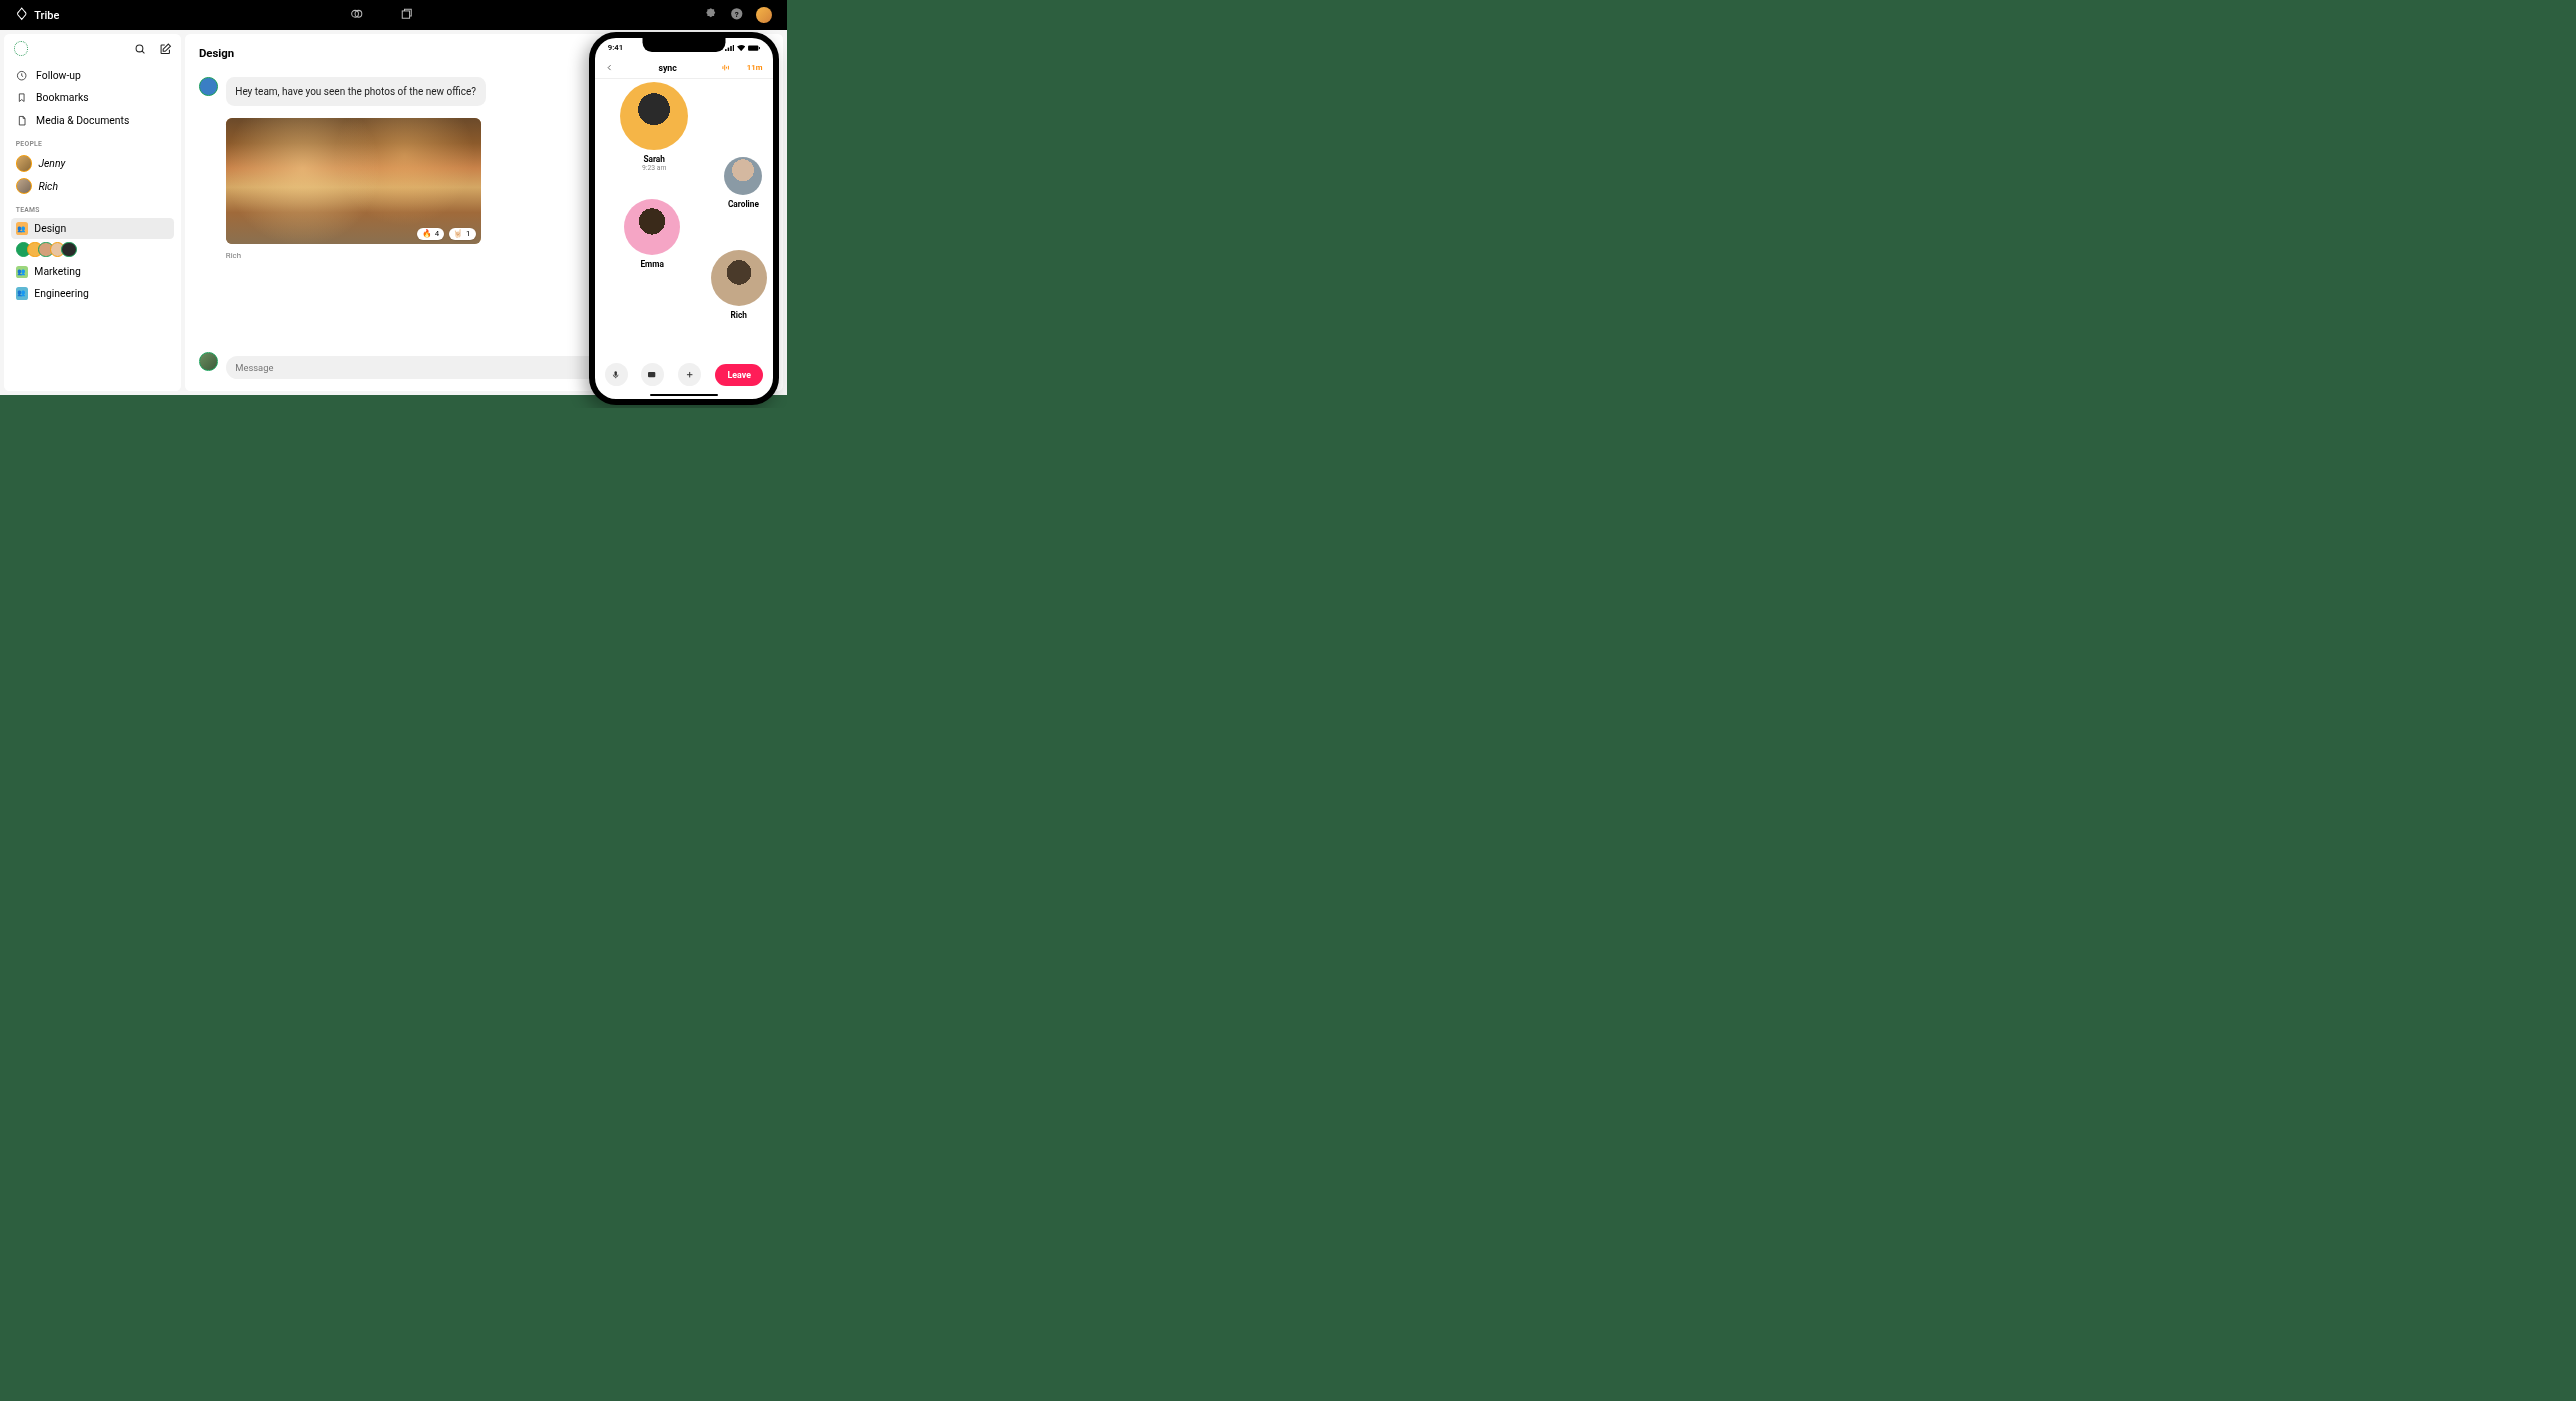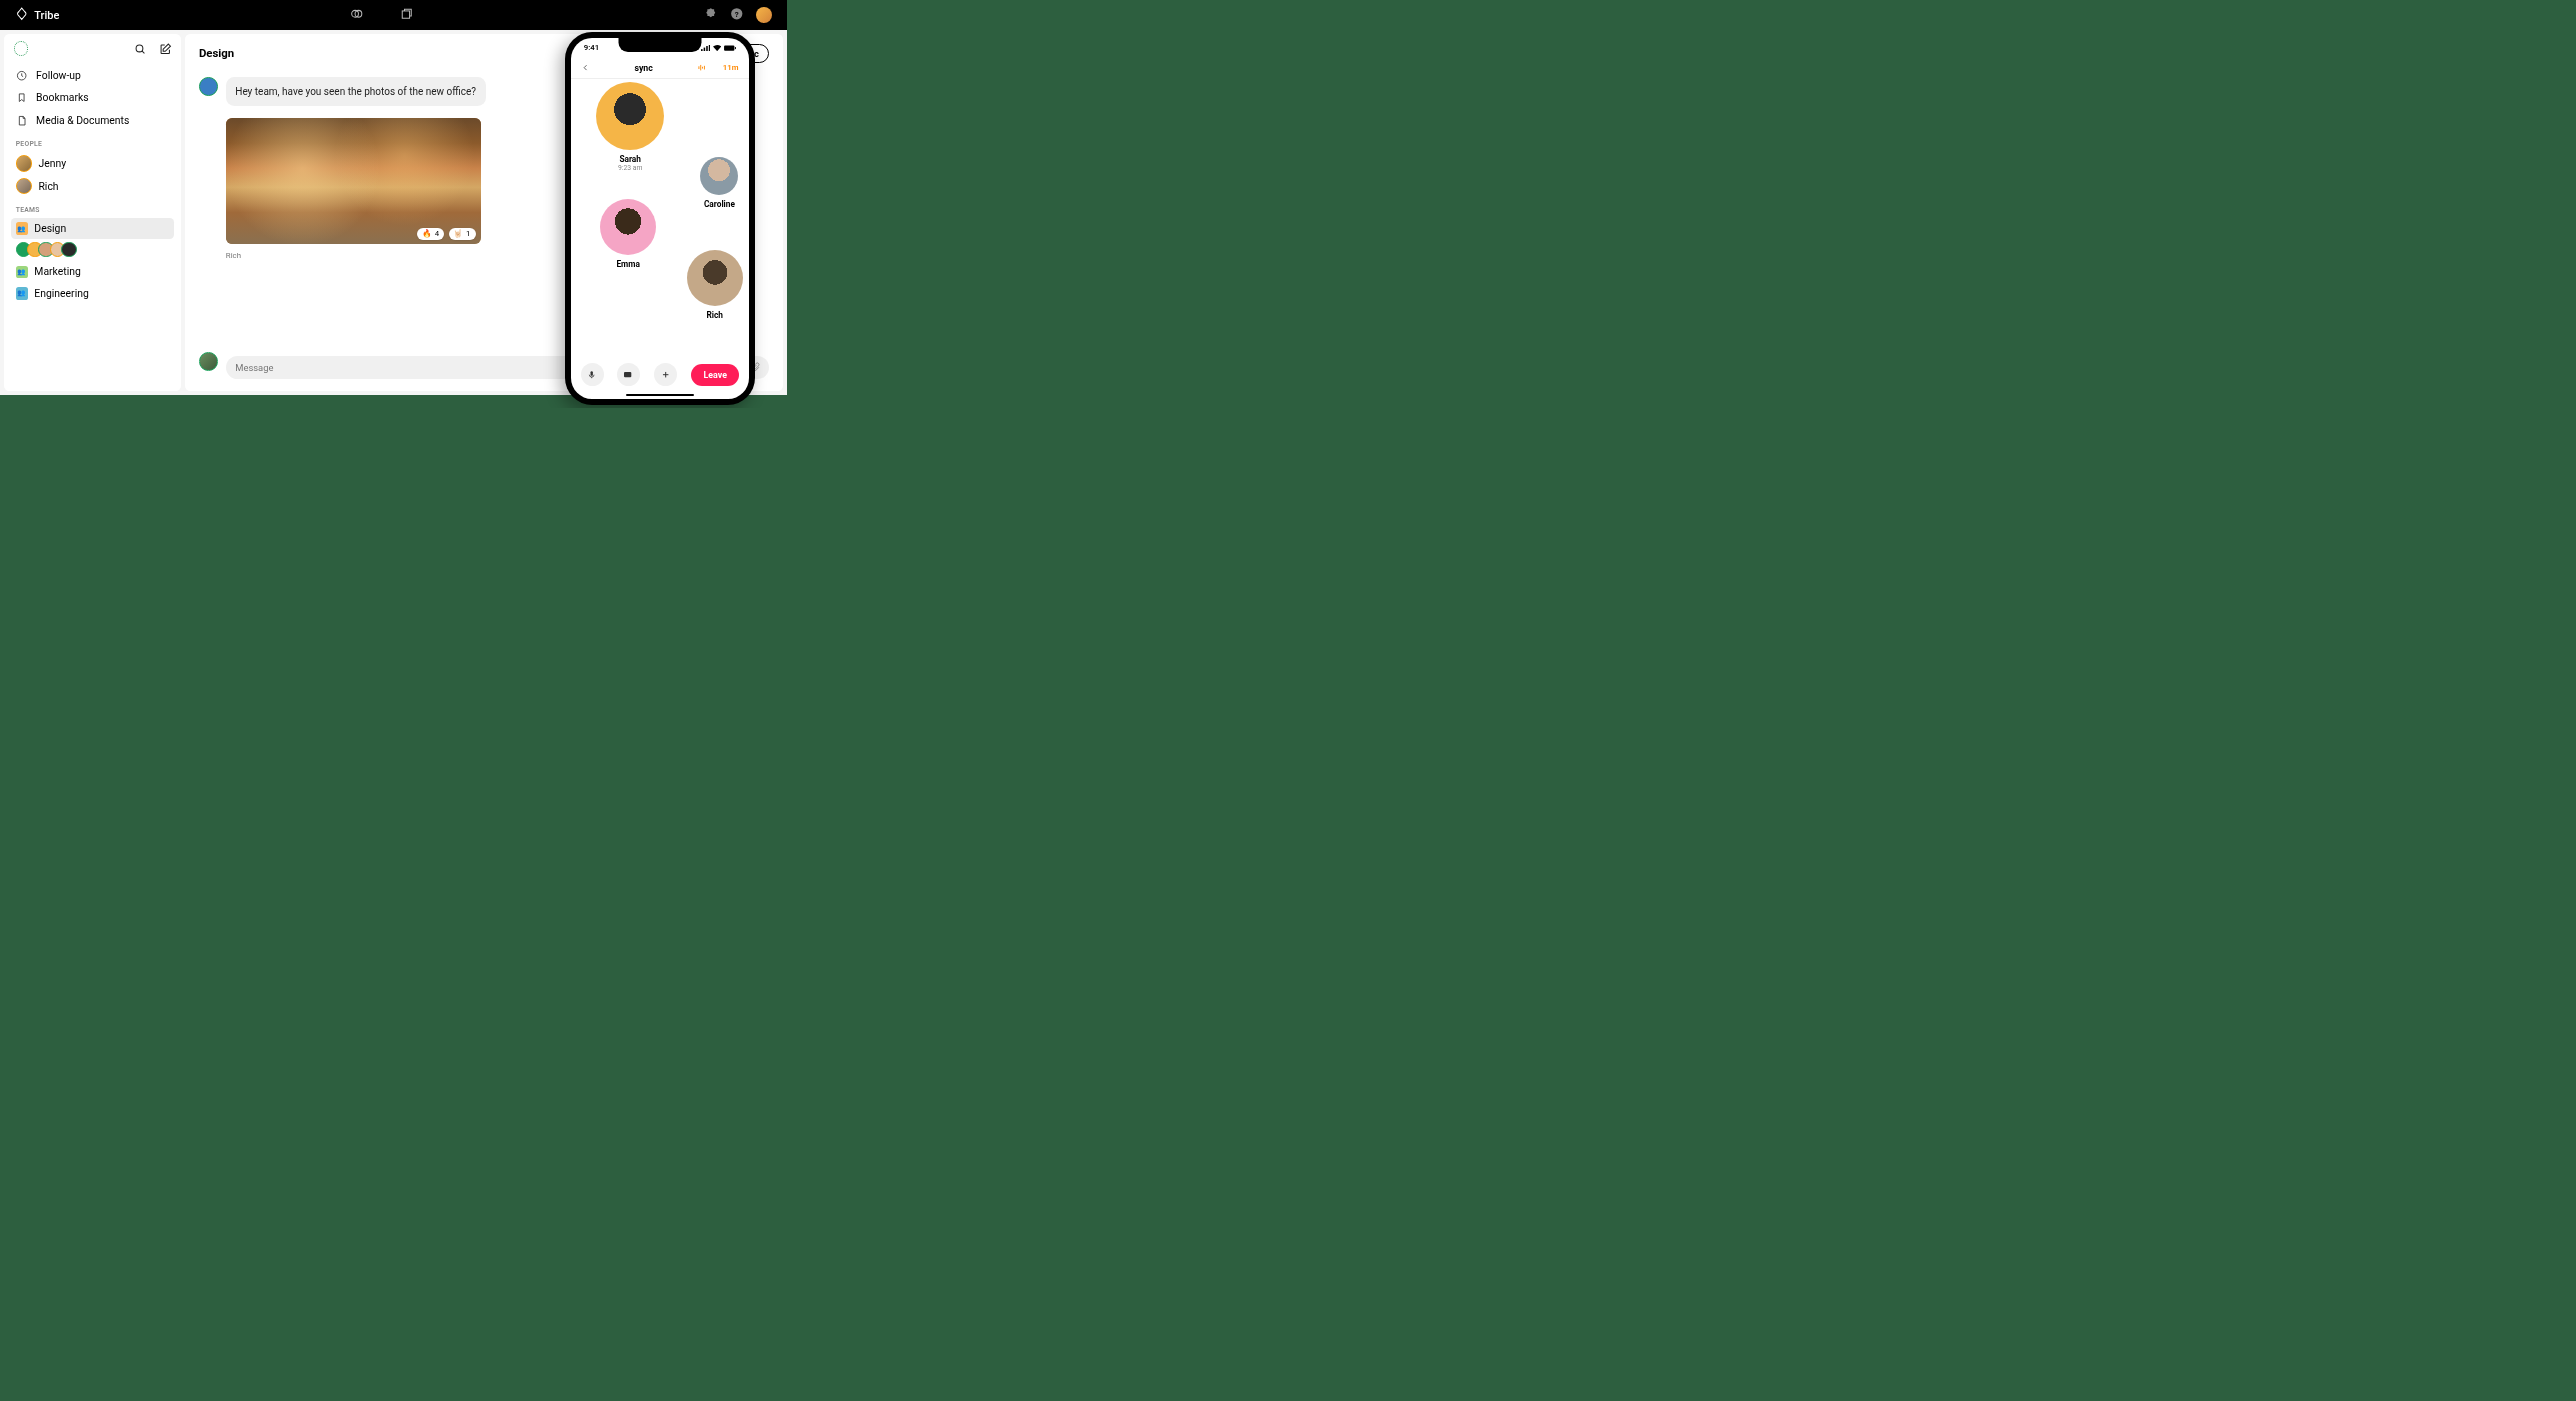--- a/index.html
+++ b/index.html
@@ -16,21 +16,21 @@
 
 .app-body { display:flex; height:365px; background:#f5f5f5; padding:4.2px; gap:4.2px; }
 .sidebar { width:177px; background:#fff; border-radius:5.2px; padding:7.3px; }
 .sidebar-top { display:flex; align-items:center; justify-content:space-between; margin-bottom:8.3px; padding:0 2.1px; }
 .spinner { width:14.6px; height:14.6px; border:1.6px dotted #2d9c5a; border-radius:50%; }
 .sidebar-top-icons { display:flex; gap:12.5px; }
 .sidebar-top-icons svg { width:12.5px; height:12.5px; cursor:pointer; }
 .nav-item { display:flex; align-items:center; gap:9px; padding:4.7px 4.2px; border-radius:4.2px; cursor:pointer; font-size:10.4px; }
 .nav-item svg { width:11.4px; height:11.4px; stroke:#333; fill:none; stroke-width:1.8; }
 .section-label { font-size:6.8px; color:#888; font-weight:600; letter-spacing:0.3px; padding:8.3px 4.2px 4.2px; }
-.person-item { display:flex; align-items:center; gap:6.2px; padding:3.1px 4.2px; cursor:pointer; font-size:10.4px; }
+.person-item { display:flex; align-items:center; gap:6.2px; padding:3.1px 4.2px; cursor:pointer; font-size:10.4px;font-style:italic; }
 .person-avatar { width:16.6px; height:16.6px; border-radius:50%; border:1.3px solid #f59e0b; }
 .team-item { display:flex; align-items:center; gap:6.2px; padding:4.2px 4.2px; border-radius:4.2px; cursor:pointer; font-size:10.4px; }
 .team-item.active { background:#ececec; }
 .team-badge { width:12.5px; height:12.5px; border-radius:2.6px; display:flex; align-items:center; justify-content:center; font-size:6.8px; }
 .team-badge.orange { background:#fcb454; }
 .team-badge.green { background:#9cd67c; }
 .team-badge.blue { background:#5eb8d4; }
 .avatar-stack { display:flex; padding:2.1px 4.2px 4.2px; }
 .avatar-stack .mini-avatar { width:15.6px; height:15.6px; border-radius:50%; border:1px solid #fff; margin-left:-4.2px; }
 .avatar-stack .mini-avatar:first-child { margin-left:0; }
@@ -54,21 +54,21 @@
 .reaction { background:#fff; border-radius:7.3px; padding:1.6px 5.2px; display:flex; align-items:center; gap:2.6px; font-size:7.8px; box-shadow:0 0.5px 1.6px rgba(0,0,0,0.15); }
 .msg-spacer { width:18.7px; flex-shrink:0; }
 
 .composer { display:flex; align-items:center; gap:8.3px; padding:7.3px 13.5px 11.4px; }
 .composer-avatar { width:18.7px; height:18.7px; border-radius:50%; border:1.6px solid #1ba05a; background:linear-gradient(135deg,#6b8e5f,#3d5a3a); }
 .composer-input { flex:1; background:#f0f0f0; border-radius:12.5px; padding:6.2px 9.4px; display:flex; align-items:center;margin-top:12px; }
 .composer-input input { border:none; background:transparent; flex:1; font-size:9.4px; outline:none; color:#333; }
 .composer-icons { display:flex; gap:9.4px; color:#888; }
 .composer-icons span, .composer-icons svg { cursor:pointer; }
 
-.phone { position:absolute; right:32px; top:32px; width:190px; height:373px; background:#000; border-radius:27px; padding:6.2px; box-shadow:-4.2px 5.2px 15.6px rgba(0,0,0,0.3); }
+.phone { position:absolute; right:8px; top:32px; width:190px; height:373px; background:#000; border-radius:27px; padding:6.2px; box-shadow:-4.2px 5.2px 15.6px rgba(0,0,0,0.3); }
 .phone-screen { width:100%; height:100%; background:#fff; border-radius:21px; overflow:hidden; display:flex; flex-direction:column; position:relative; }
 .phone-notch { position:absolute; top:0; left:50%; transform:translateX(-50%); width:83px; height:13.5px; background:#000; border-radius:0 0 9.4px 9.4px; z-index:5; }
 .phone-status { display:flex; justify-content:space-between; padding:5.2px 12.5px 2.1px; font-size:7.8px; font-weight:600; }
 .phone-status-right { display:flex; gap:2.6px; align-items:center; }
 .sync-header { display:flex; justify-content:space-between; align-items:center; padding:5.2px 10.4px; border-bottom:0.5px solid #eee; margin-top:3.1px; }
 .sync-title { font-weight:700; font-size:8.8px; flex:1; text-align:center; }
 .sync-time { color:#ff8800; font-weight:600; font-size:7.8px; display:flex; align-items:center; gap:17px; }
 .sync-grid { flex:1; position:relative; padding:9.4px; }
 .participant { position:absolute; text-align:center; }
 .participant .p-avatar { border-radius:50%; background:#ddd; margin:0 auto 4.2px; }

